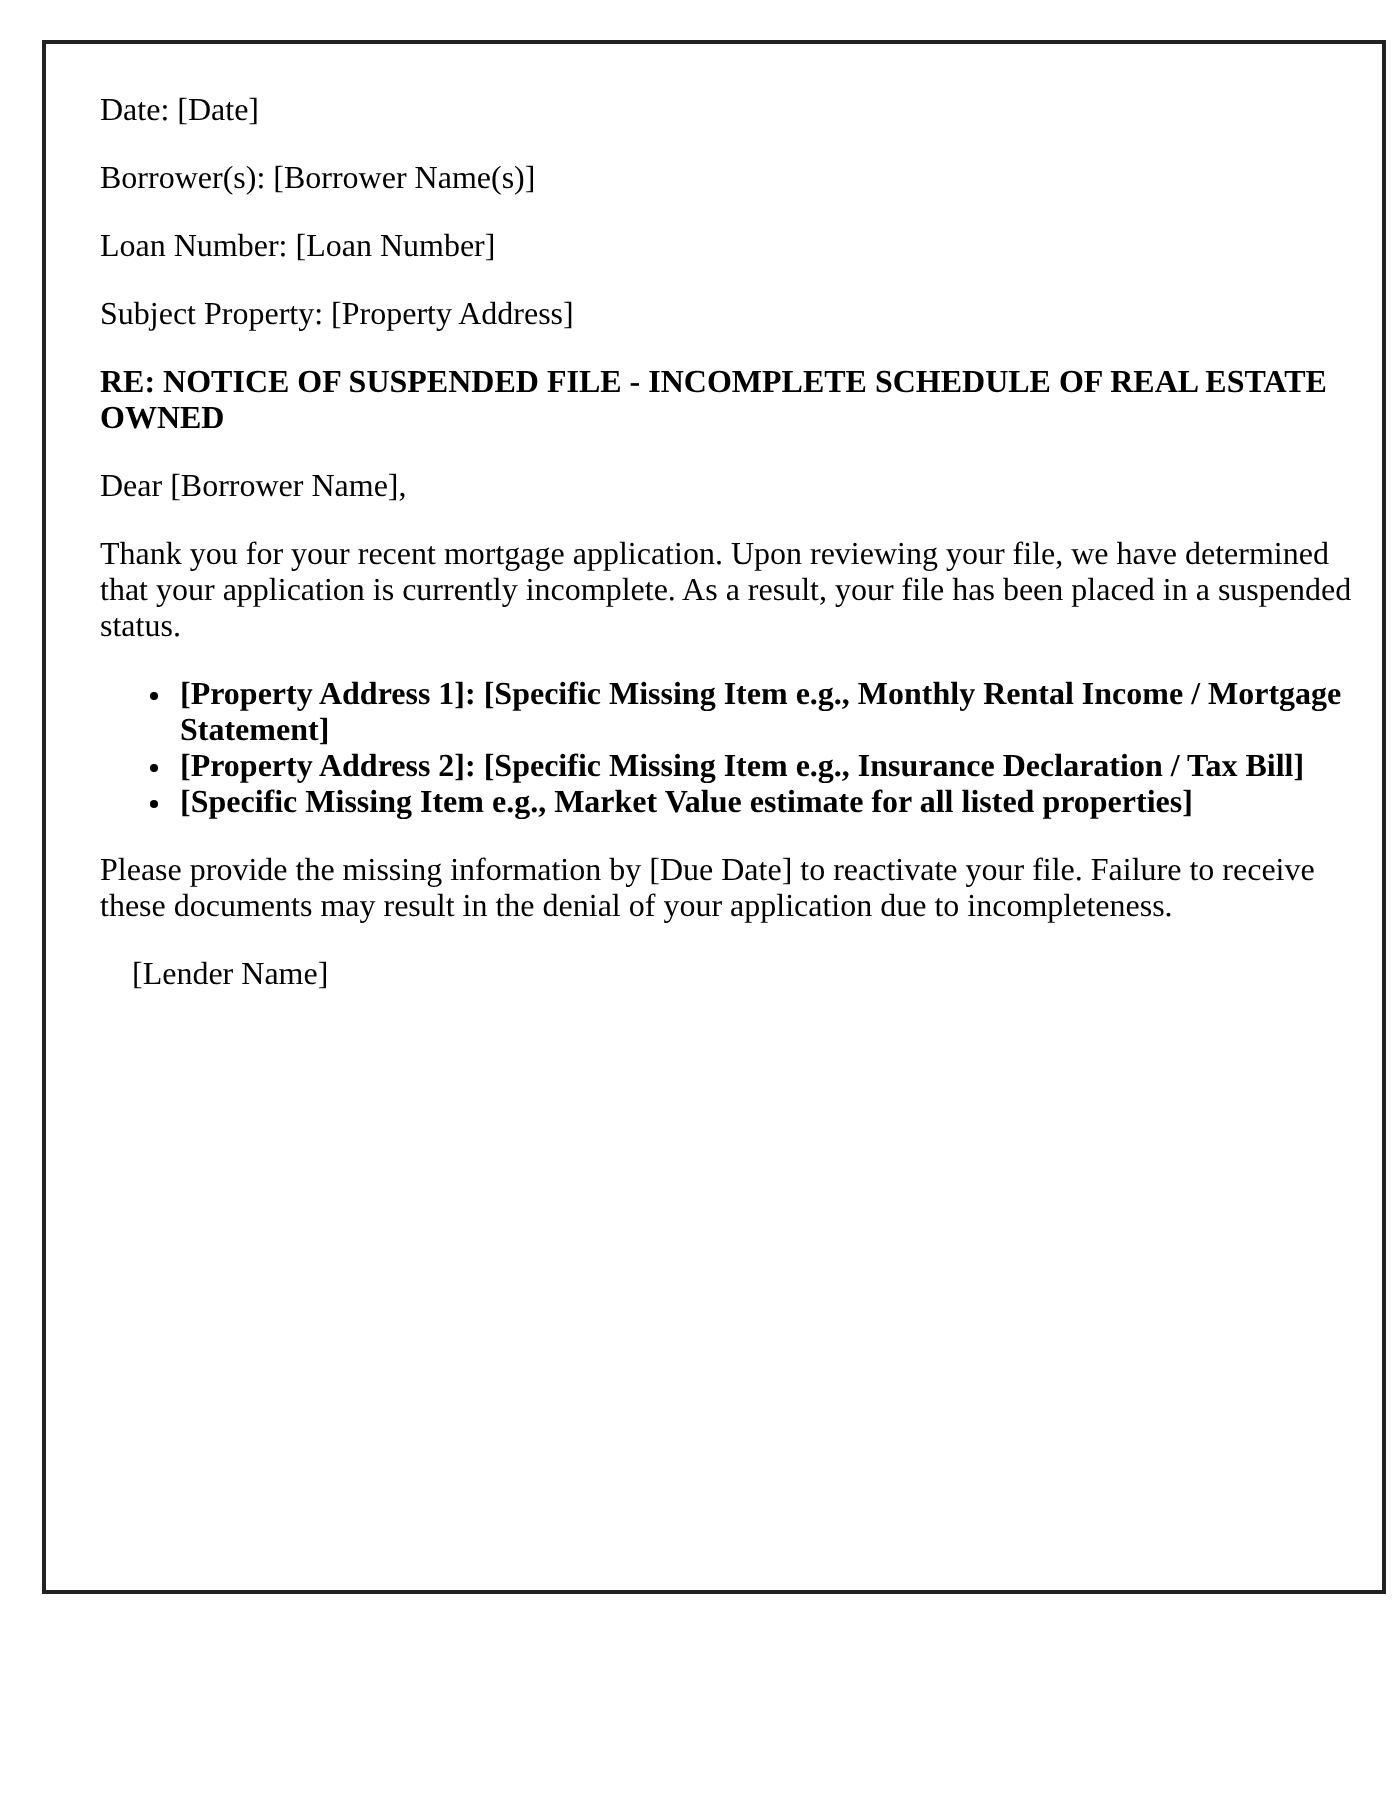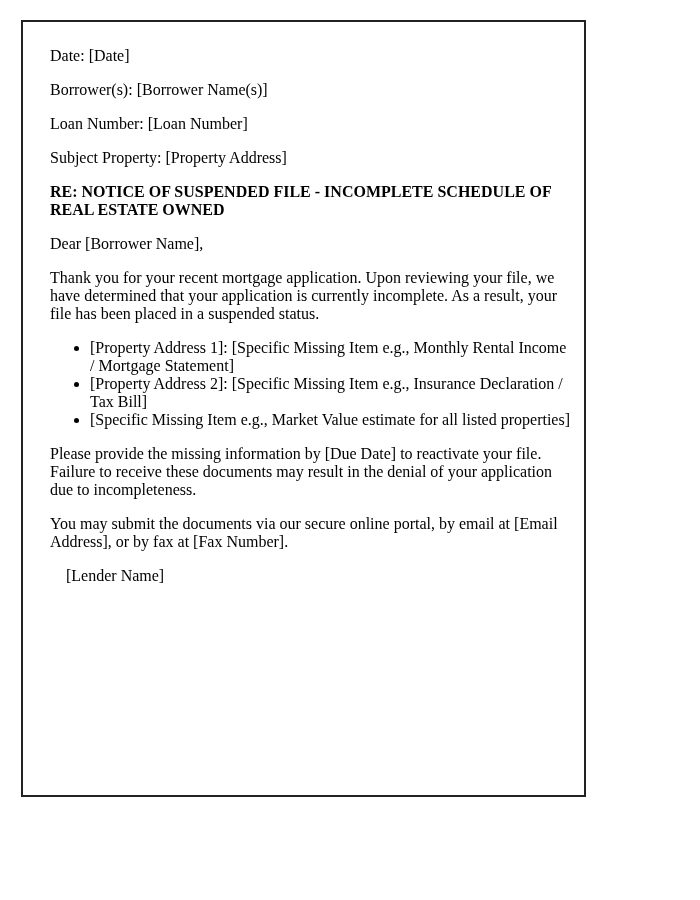--- a/index.html
+++ b/index.html
@@ -11,40 +11,41 @@
     width: 700px;
     height: 900px;
     position: relative;
     font-family: "Liberation Serif", "DejaVu Serif", serif;
     color: #000000;
   }
   .page {
     position: absolute;
     left: 21px;
     top: 20px;
-    width: 565px;
+    width: 672px;
     height: 777px;
     box-sizing: border-box;
     border: 2px solid #222222;
     background: #ffffff;
     padding: 25px 14px 0 27px;
     font-size: 16px;
     line-height: 18px;
     overflow: hidden;
   }
   .page p {
     margin: 0 0 16px 0;
   }
   .subject-heading {
     font-weight: bold;
   }
   ul.missing-list {
     margin: 12px 0 16px 0;
     padding: 0 0 0 40px;
     list-style-type: disc;
+    font-weight: bold;
   }
   ul.missing-list li {
     margin: 0;
     padding: 0;
   }
   .signature-block {
     margin: 0 0 16px 16px;
   }
   .signature-block .sig-line {
     display: block;
@@ -67,20 +68,19 @@
 
 
   <ul class="missing-list">
     <li>[Property Address 1]: [Specific Missing Item e.g., Monthly Rental Income / Mortgage Statement]</li>
     <li>[Property Address 2]: [Specific Missing Item e.g., Insurance Declaration / Tax Bill]</li>
     <li>[Specific Missing Item e.g., Market Value estimate for all listed properties]</li>
   </ul>
 
   <p>Please provide the missing information by [Due Date] to reactivate your file. Failure to receive these documents may result in the denial of your application due to incompleteness.</p>
 
-  <p>You may submit the documents via our secure online portal, by email at [Email Address], or by fax at [Fax Number].</p>
 
 
 
   <div class="signature-block">
     <span class="sig-line">[Lender Name]</span>
   </div>
 </div>
 
 </body></html>

